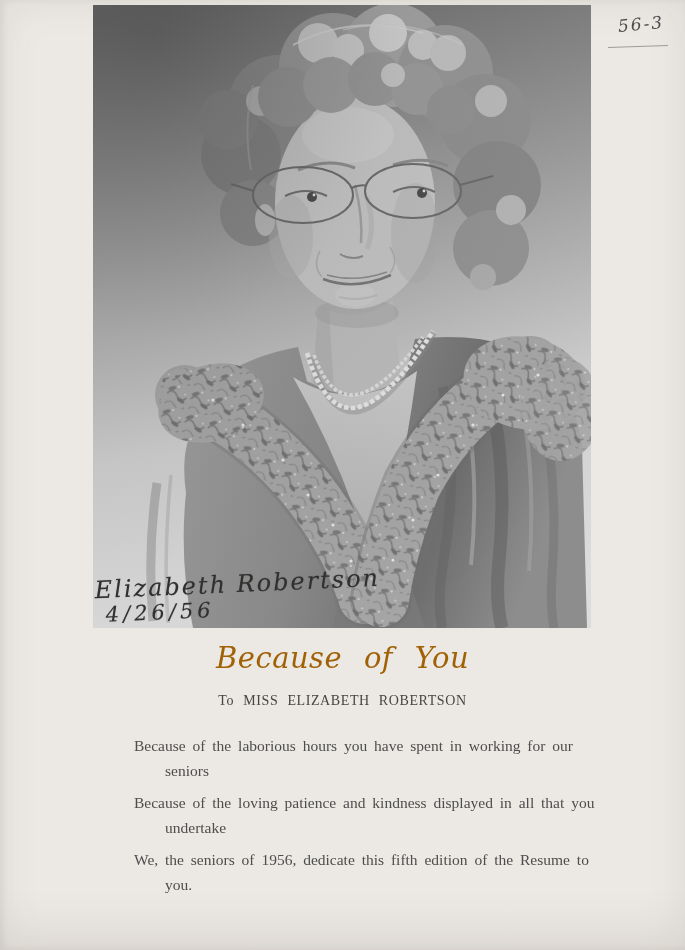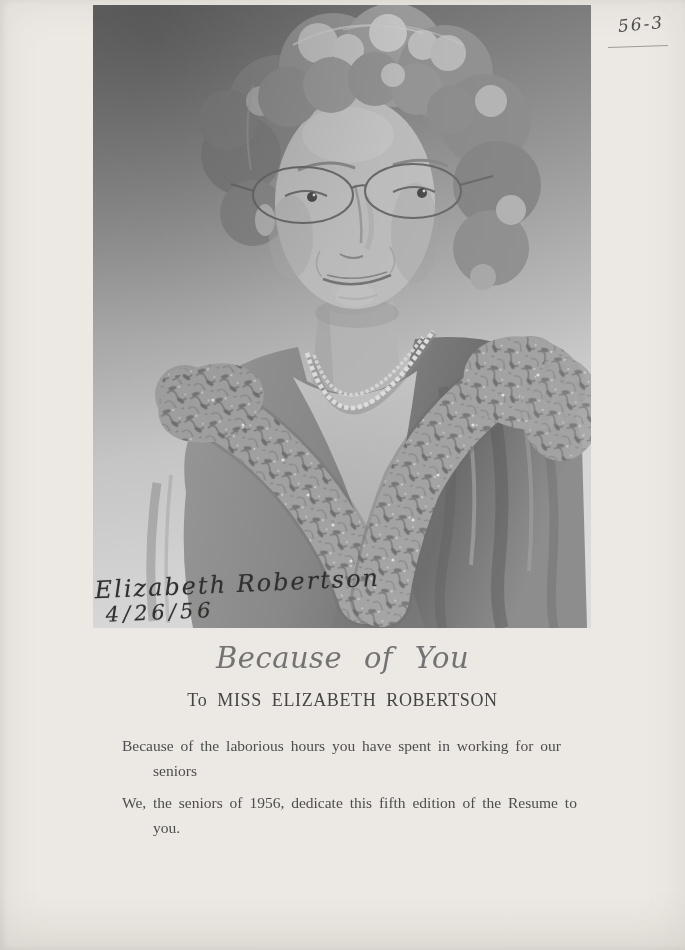--- a/index.html
+++ b/index.html
@@ -37,32 +37,32 @@
     transform:rotate(-2.5deg);
     font-family:"DejaVu Serif", serif;font-style:italic;color:#30302e;
     text-shadow:0 0 1px rgba(40,40,40,0.35);
   }
   .sig-name{font-size:24px;letter-spacing:2px;white-space:nowrap;}
   .sig-date{font-size:21px;letter-spacing:4px;margin:-1px 0 0 10px;white-space:nowrap;}
   
   .dedication{position:absolute;left:0;top:641px;width:685px;text-align:center;color:#474747;}
   .ded-title{
     margin:0;font-family:"DejaVu Serif", serif;font-style:italic;font-weight:normal;
-    font-size:29px;line-height:35px;color:#737373;
+    font-size:29px;line-height:35px;color:#a16207;
     word-spacing:12px;letter-spacing:0.5px;
   }
   .ded-recipient{
-    margin:13px 0 0;font-weight:normal;font-size:18px;line-height:23px;color:#454545;
+    margin:13px 0 0;font-weight:normal;font-size:14px;line-height:23px;color:#454545;
     word-spacing:5px;letter-spacing:0.6px;
   }
   .paras{
     text-align:left;margin:21px 0 0 118px;width:470px;
     font-size:15.5px;line-height:25px;color:#4d4d4d;word-spacing:3px;
   }
-  .paras p{margin:0 4px 7px;}
+  .paras p{margin:0 16px 7px;}
   .line{display:block;white-space:nowrap;}
   .line.cont{padding-left:31px;}
 </style>
 </head>
 <body>
 
 <div class="page">
 
   <div class="archive-note">
     <span>56-3</span>
@@ -237,19 +237,23 @@
 
   <main class="dedication">
     <h1 class="ded-title">Because of You</h1>
     <h2 class="ded-recipient">To MISS ELIZABETH ROBERTSON</h2>
     <div class="paras">
       <p>
         <span class="line">Because of the laborious hours you have spent in working for our</span>
         <span class="line cont">seniors</span>
       </p>
       <p>
+        <span class="line">Because of the loving patience and kindness displayed in all that you</span>
+        <span class="line cont">undertake</span>
+      </p>
+      <p>
         <span class="line">We, the seniors of 1956, dedicate this fifth edition of the Resume to</span>
         <span class="line cont">you.</span>
       </p>
     </div>
   </main>
 
 </div>
 
 </body></html>

